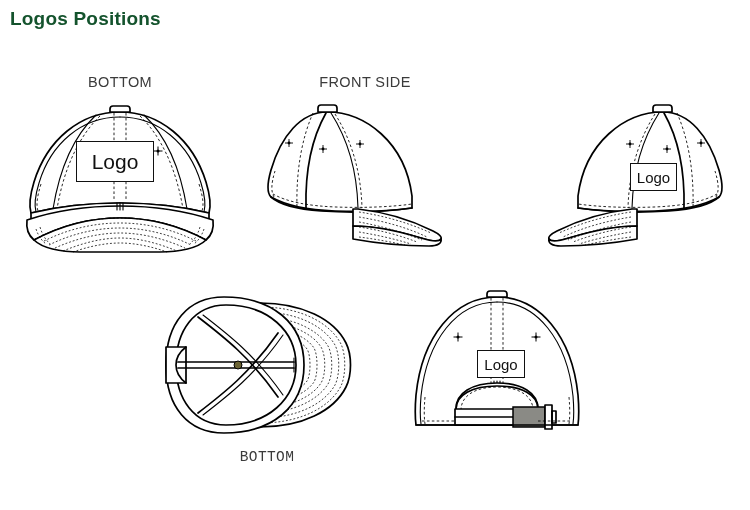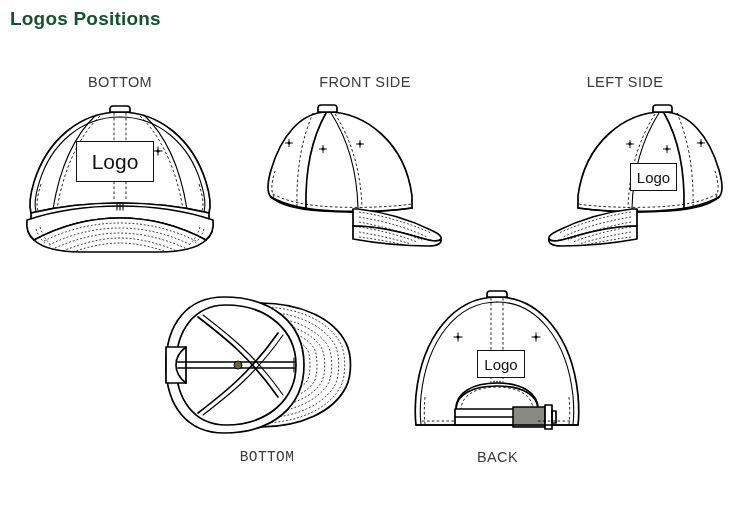--- a/index.html
+++ b/index.html
@@ -182,21 +182,20 @@
       <path class="stitch-f" d="M104 121 C 128 125 151 131 172 141"></path>
       <path class="stitch-f" d="M104 126 C 126 130 147 136 167 144"></path>
       <path class="stitch-f" d="M104 131 C 124 134 144 139 162 146"></path>
       <path class="stitch-f" d="M104 136 C 122 139 140 143 156 148"></path>
       <path class="stitch-f" d="M104 141 C 120 143 136 146 150 149"></path>
     </svg>
   </div>
 </div>
 
 <div class="view" id="view-left">
-  <div class="view-label">LEFT SIDE</div>
   <div class="art">
     <svg width="220" height="160" viewBox="0 0 220 160">
       <g transform="translate(220,0) scale(-1,1)">
 
         <path class="ln fillw" d="M72 16 C 110 16 150 46 157 100 L 157 112 C 130 116 96 117 66 115 C 40 113 24 108 16 101 C 12 97 12 88 16 74 C 26 40 46 16 72 16 Z"></path>
 
         <path class="ln fillw" d="M66 9 L 79 9 C 81 9 82 10 82 12 L 82 16 L 63 16 L 63 12 C 63 10 64 9 66 9 Z"></path>
 
         <path class="ln" d="M71 17 C 58 40 50 72 51 112"></path>
         <path class="ln-t" d="M76 17 C 92 42 102 74 103 112"></path>
@@ -263,21 +262,20 @@
       <path class="ln-t" d="M51 30 C 77 50 103 70 131 110"></path>
       <path class="ln" d="M46 128 C 72 108 98 88 126 48"></path>
       <path class="ln-t" d="M51 130 C 77 110 103 90 131 50"></path>
 
       <circle class="centerbtn" cx="86" cy="80" r="4"></circle>
     </svg>
   </div>
 </div>
 
 <div class="view" id="view-back">
-  <div class="view-label">BACK</div>
   <div class="art">
     <svg width="195" height="160" viewBox="0 0 195 160">
 
       <path class="ln fillw" d="M97 12 C 140 12 172 52 178 110 C 179 122 179 132 178 140 L 16 140 C 15 132 15 122 16 110 C 22 52 54 12 97 12 Z"></path>
 
       <path class="ln-t" d="M97 17 C 137 17 167 55 173 111 C 174 123 174 132 173 139"></path>
       <path class="ln-t" d="M97 17 C 57 17 27 55 21 111 C 20 123 20 132 21 139"></path>
       <path class="stitch" d="M169 112 C 170 124 170 132 169 139"></path>
       <path class="stitch" d="M25 112 C 24 124 24 132 25 139"></path>
 

